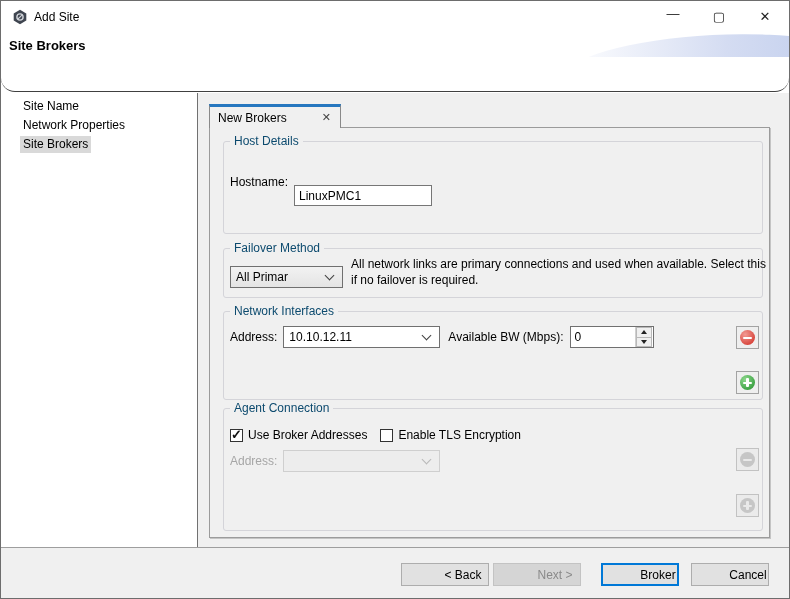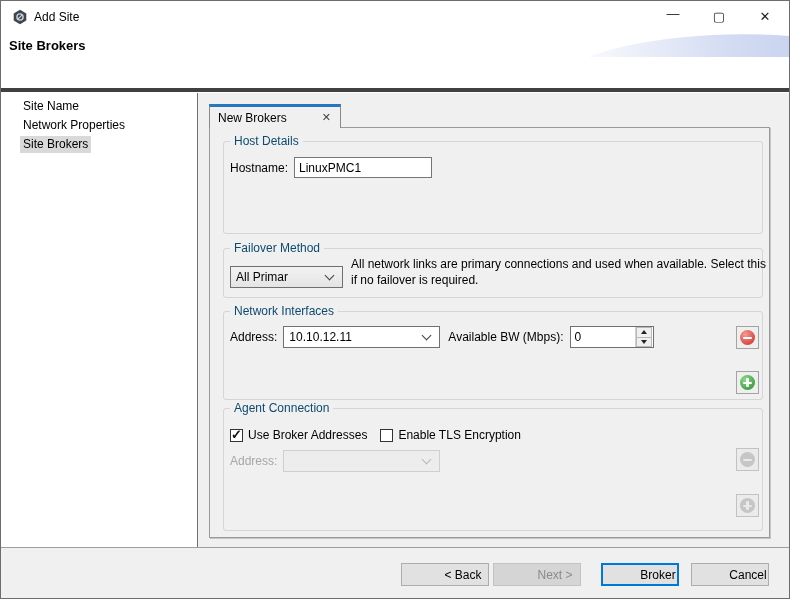--- a/index.html
+++ b/index.html
@@ -1,20 +1,20 @@
 <!DOCTYPE html>
 <html><head>
 <meta charset="utf-8">
 <style>
   * { margin:0; padding:0; box-sizing:border-box; }
   html,body { width:790px; height:599px; background:#fff; font-family:"Liberation Sans", sans-serif; }
   .window { position:absolute; left:0; top:0; width:790px; height:599px; border:1px solid #6d6d6d; background:#fff; overflow:hidden; }
 
   
-  .header { position:absolute; left:0; top:0; width:100%; height:91px; background:#fff; border-bottom:4px solid #404040; }
+  .header { position:absolute; left:0; top:0; width:100%; height:91px; background:#fff; border-bottom:1px solid #404040;border-radius:14px; }
   .app-icon { position:absolute; left:11px; top:8px; width:16px; height:16px; }
   .window-title { position:absolute; left:33px; top:9px; font-size:12px; color:#000; }
   .win-controls { position:absolute; right:1px; top:0; height:31px; display:flex; }
   .win-btn { width:46px; height:31px; display:flex; align-items:center; justify-content:center; font-size:13px; color:#222; }
   .win-btn.min span { position:relative; top:-3px; }
   .page-title { position:absolute; left:8px; top:37px; font-size:13px; font-weight:bold; color:#000; }
   .swoosh { position:absolute; right:0; top:24px; width:215px; height:32px; overflow:hidden; pointer-events:none; }
   .swoosh-shape { position:absolute; left:-10px; top:10px; width:300px; height:70px; border-radius:50%;
      background:linear-gradient(90deg, rgba(209,218,242,0) 0%, #d4dcf2 55%, #bdcbec 100%); transform:rotate(-3deg); }
 
@@ -126,21 +126,21 @@
     <span class="tab-label">New Brokers</span>
     <span class="tab-close">✕</span>
   </div>
 
   <div class="panel">
 
     <div class="group g-host">
       <span class="group-title">Host Details</span>
       <div class="row" style="left:6px; top:15px;">
         <span class="lbl">Hostname:</span>
-        <input class="textbox" style="width: 138px;" value="LinuxPMC1">
+        <input class="textbox" style="width: 138px; margin-top: 28px;" value="LinuxPMC1">
       </div>
     </div>
 
     <div class="group g-failover">
       <span class="group-title">Failover Method</span>
       <div class="row" style="left:6px; top:17px;">
         <div class="combo" style="width:113px;gap:32px;">
           <span class="combo-val">All Primary</span>
           <span class="chev"></span>
         </div>

